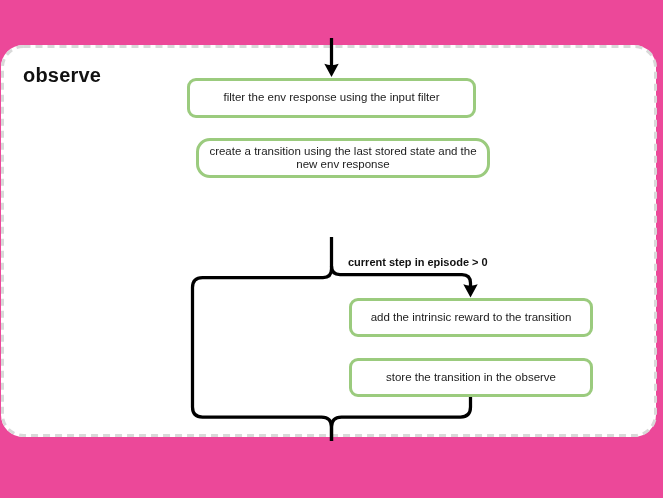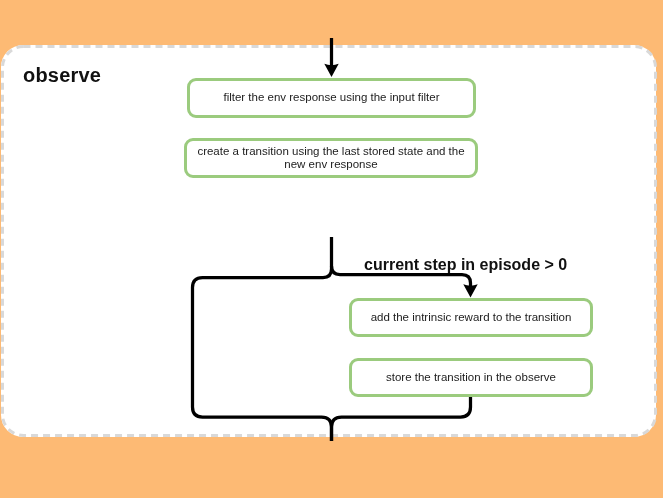--- a/index.html
+++ b/index.html
@@ -8,21 +8,21 @@
     width: 663px;
     height: 498px;
     background: #000000;
     font-family: "Liberation Sans", sans-serif;
     overflow: hidden;
   }
   .stage {
     position: relative;
     width: 663px;
     height: 498px;
-    background: #fdba74;
+    background: #ec4899;
   }
   .panel {
     position: absolute;
     left: 1px;
     top: 45px;
     width: 655px;
     height: 392px;
     background: #ffffff;
     border-radius: 22px;
   }
@@ -37,44 +37,44 @@
     position: absolute;
     left: 23px;
     top: 64px;
     font-size: 20px;
     font-weight: bold;
     color: #111111;
     letter-spacing: 0.2px;
   }
   .cond-label {
     position: absolute;
-    left: 364px;
+    left: 348px;
     top: 256px;
-    font-size: 16px;
+    font-size: 11px;
     font-weight: bold;
     color: #111111;
   }
   .node {
     position: absolute;
     box-sizing: border-box;
     background: #ffffff;
     border: 3px solid #9bcb7e;
     border-radius: 9px;
     display: flex;
     align-items: center;
     justify-content: center;
     text-align: center;
     font-size: 11.5px;
     line-height: 13.5px;
     color: #1c1c1c;
     white-space: pre-line;
     padding: 0 6px;
   }
   #node-1 { left: 187px; top: 78px;  width: 289px; height: 40px; }
-  #node-2 { left: 184px; top: 138px; width: 294px; height: 40px; }
+  #node-2 { left: 196px; top: 138px; width: 294px; height: 40px; border-radius: 14px; }
   #node-3 { left: 187px; top: 198px; width: 290px; height: 40px; }
   #node-4 { left: 349px; top: 298px; width: 244px; height: 39px; }
   #node-5 { left: 349px; top: 358px; width: 244px; height: 39px; }
 </style>
 </head>
 <body>
 
 <div class="stage">
 
   <div class="panel"></div>

